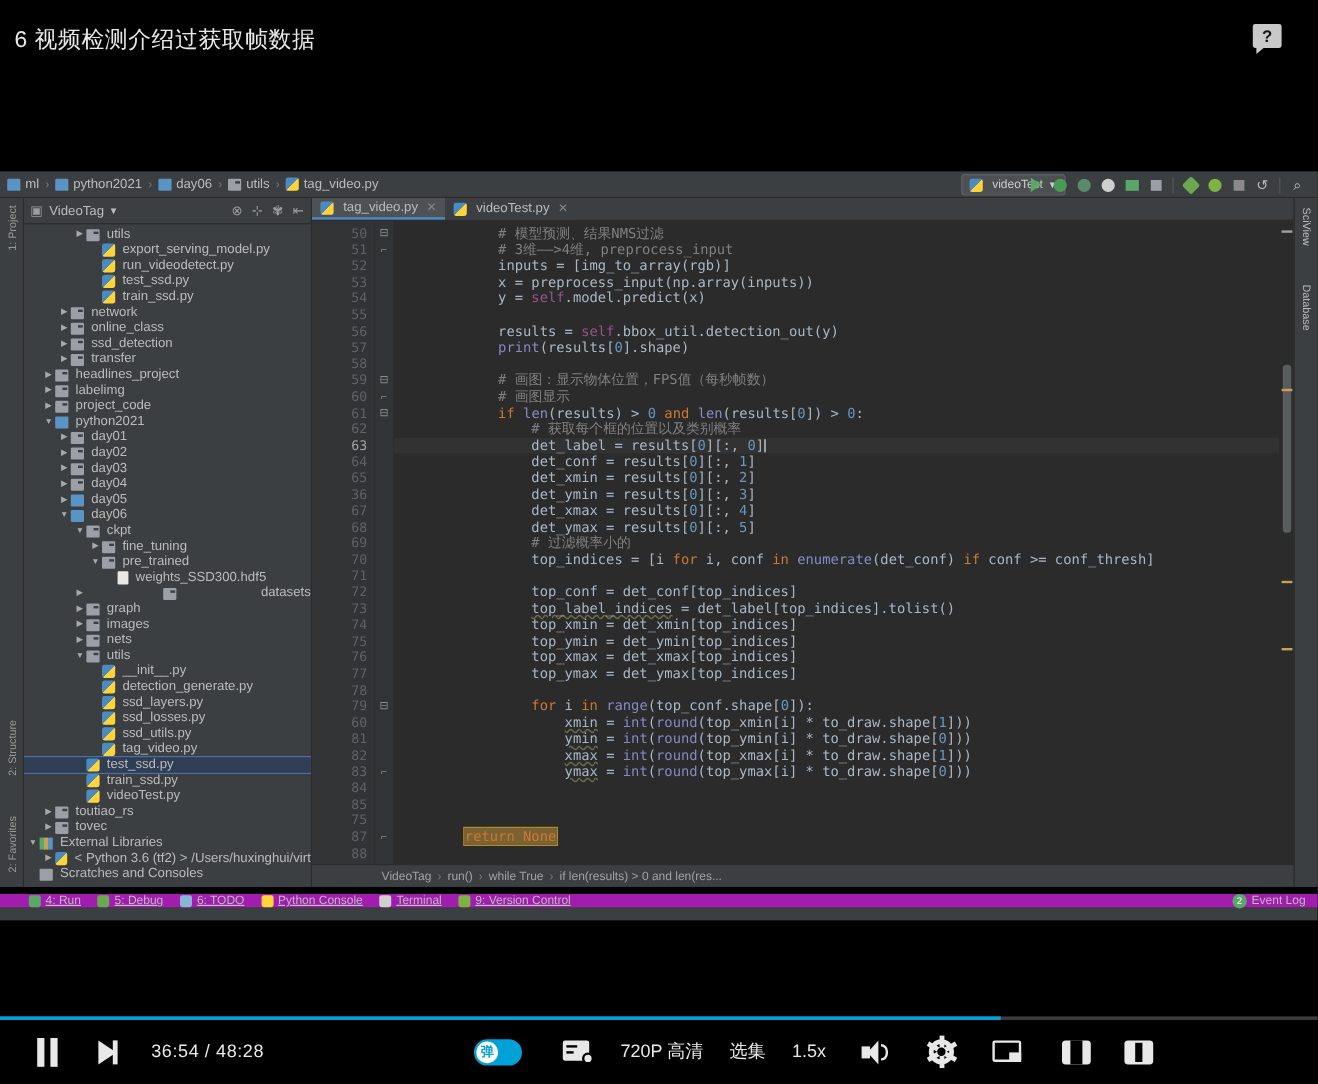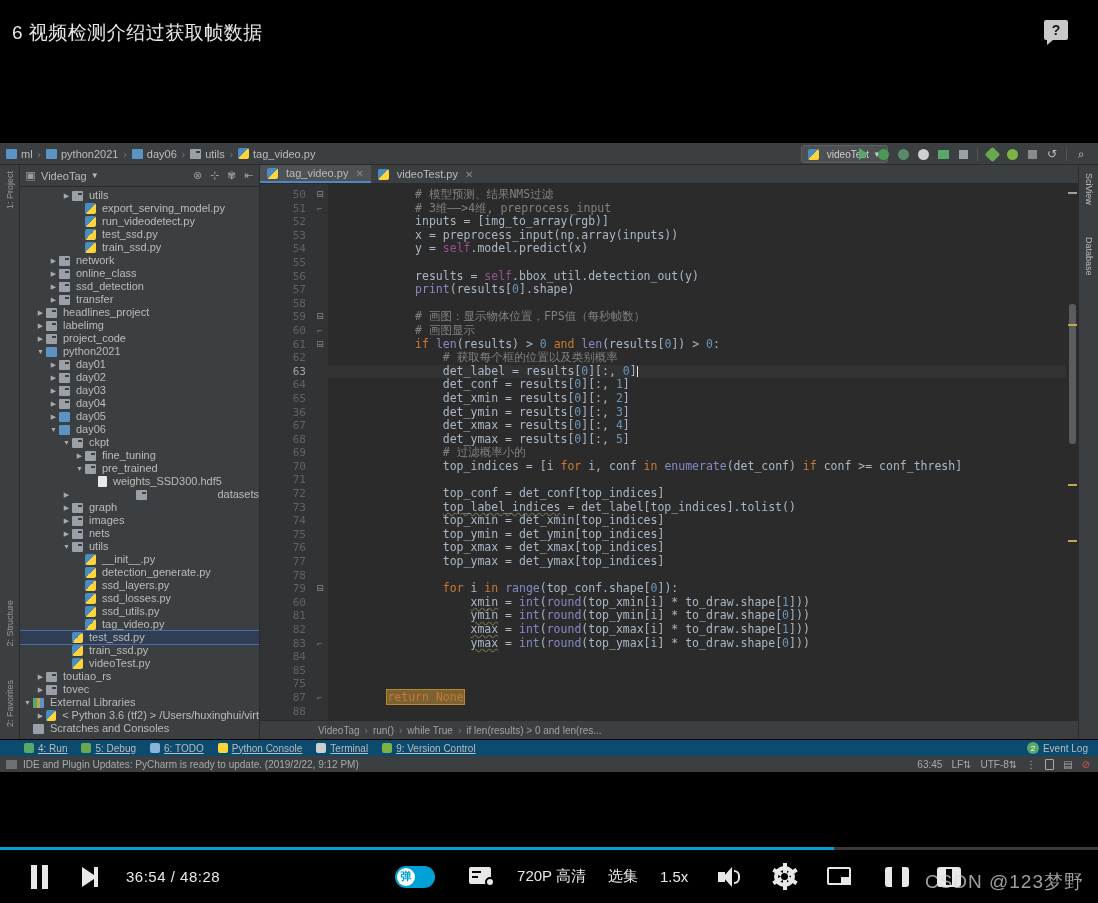--- a/index.html
+++ b/index.html
@@ -138,21 +138,21 @@
   
   #right-strip { width:20px; background:#3c3f41; border-left:1px solid #2b2b2b; position:relative; }
   .rtab {
     position:absolute; left:0; width:20px; display:flex; align-items:center; justify-content:center;
     color:#bbb; font-size:9px;
   }
   .rtab span { writing-mode:vertical-rl; white-space:nowrap; }
   .rtab .gl { margin-bottom:3px; }
   
   #bottom-bar {
-    height:17px; background:#0c4a6e; border-top:1px solid #000000;
+    height:17px; background:#a21caf; border-top:6px solid #000000;
     display:flex; align-items:center; gap:14px; padding-left:24px; font-size:10px; color:#bbb;
   }
   #bottom-bar .item { display:flex; align-items:center; gap:4px; }
   #bottom-bar .u { text-decoration: underline; }
   #event-log { margin-left:auto; margin-right:10px; display:flex; align-items:center; gap:4px; }
   .badge-green {
     width:12px;height:12px;border-radius:50%;background:#59a869;color:#fff;
     font-size:8px;display:flex;align-items:center;justify-content:center;
   }
   #status-bar {
@@ -683,33 +683,20 @@
       <div class="item">
         <span style="width: 10px; height: 10px; display: inline-block; border-radius: 2px; background: rgb(124, 179, 66);"></span>
         <span class="u">9: Version Control</span>
       </div>
       <div id="event-log">
         <span class="badge-green">2</span>
         <span>Event Log</span>
       </div>
     </div>
 
-  <div id="status-bar">
-    <span class="sq" style="background:#6e7174;width:11px;height:9px"></span>
-    <span>IDE and Plugin Updates: PyCharm is ready to update. (2019/2/22, 9:12 PM)</span>
-    <span class="right">
-      <span>63:45</span>
-      <span id="lf">LF⇅</span>
-      <span id="enc">UTF-8⇅</span>
-      <span>⋮</span>
-      <span class="lockico"></span>
-      <span>▤</span>
-      <span style="color:#c75450">⊘</span>
-    </span>
-  </div>
 </div>
 
 <div id="player">
   <div id="progress">
     <div class="done" id="progress-done" style="width: 76%;"></div>
   </div>
 
   <div id="player-row">
     <div id="pause" class="pbtn">
         <i></i>
@@ -755,14 +742,13 @@
     <div id="wide-btn">
         <div class="o"></div>
         <div class="cut"></div>
       </div>
     <div id="fs-btn">
         <div class="o"></div>
         <div class="cut"></div>
       </div>
   </div>
 
-  <div id="watermark">CSDN @123梦野</div>
 </div>
 
 </body></html>

